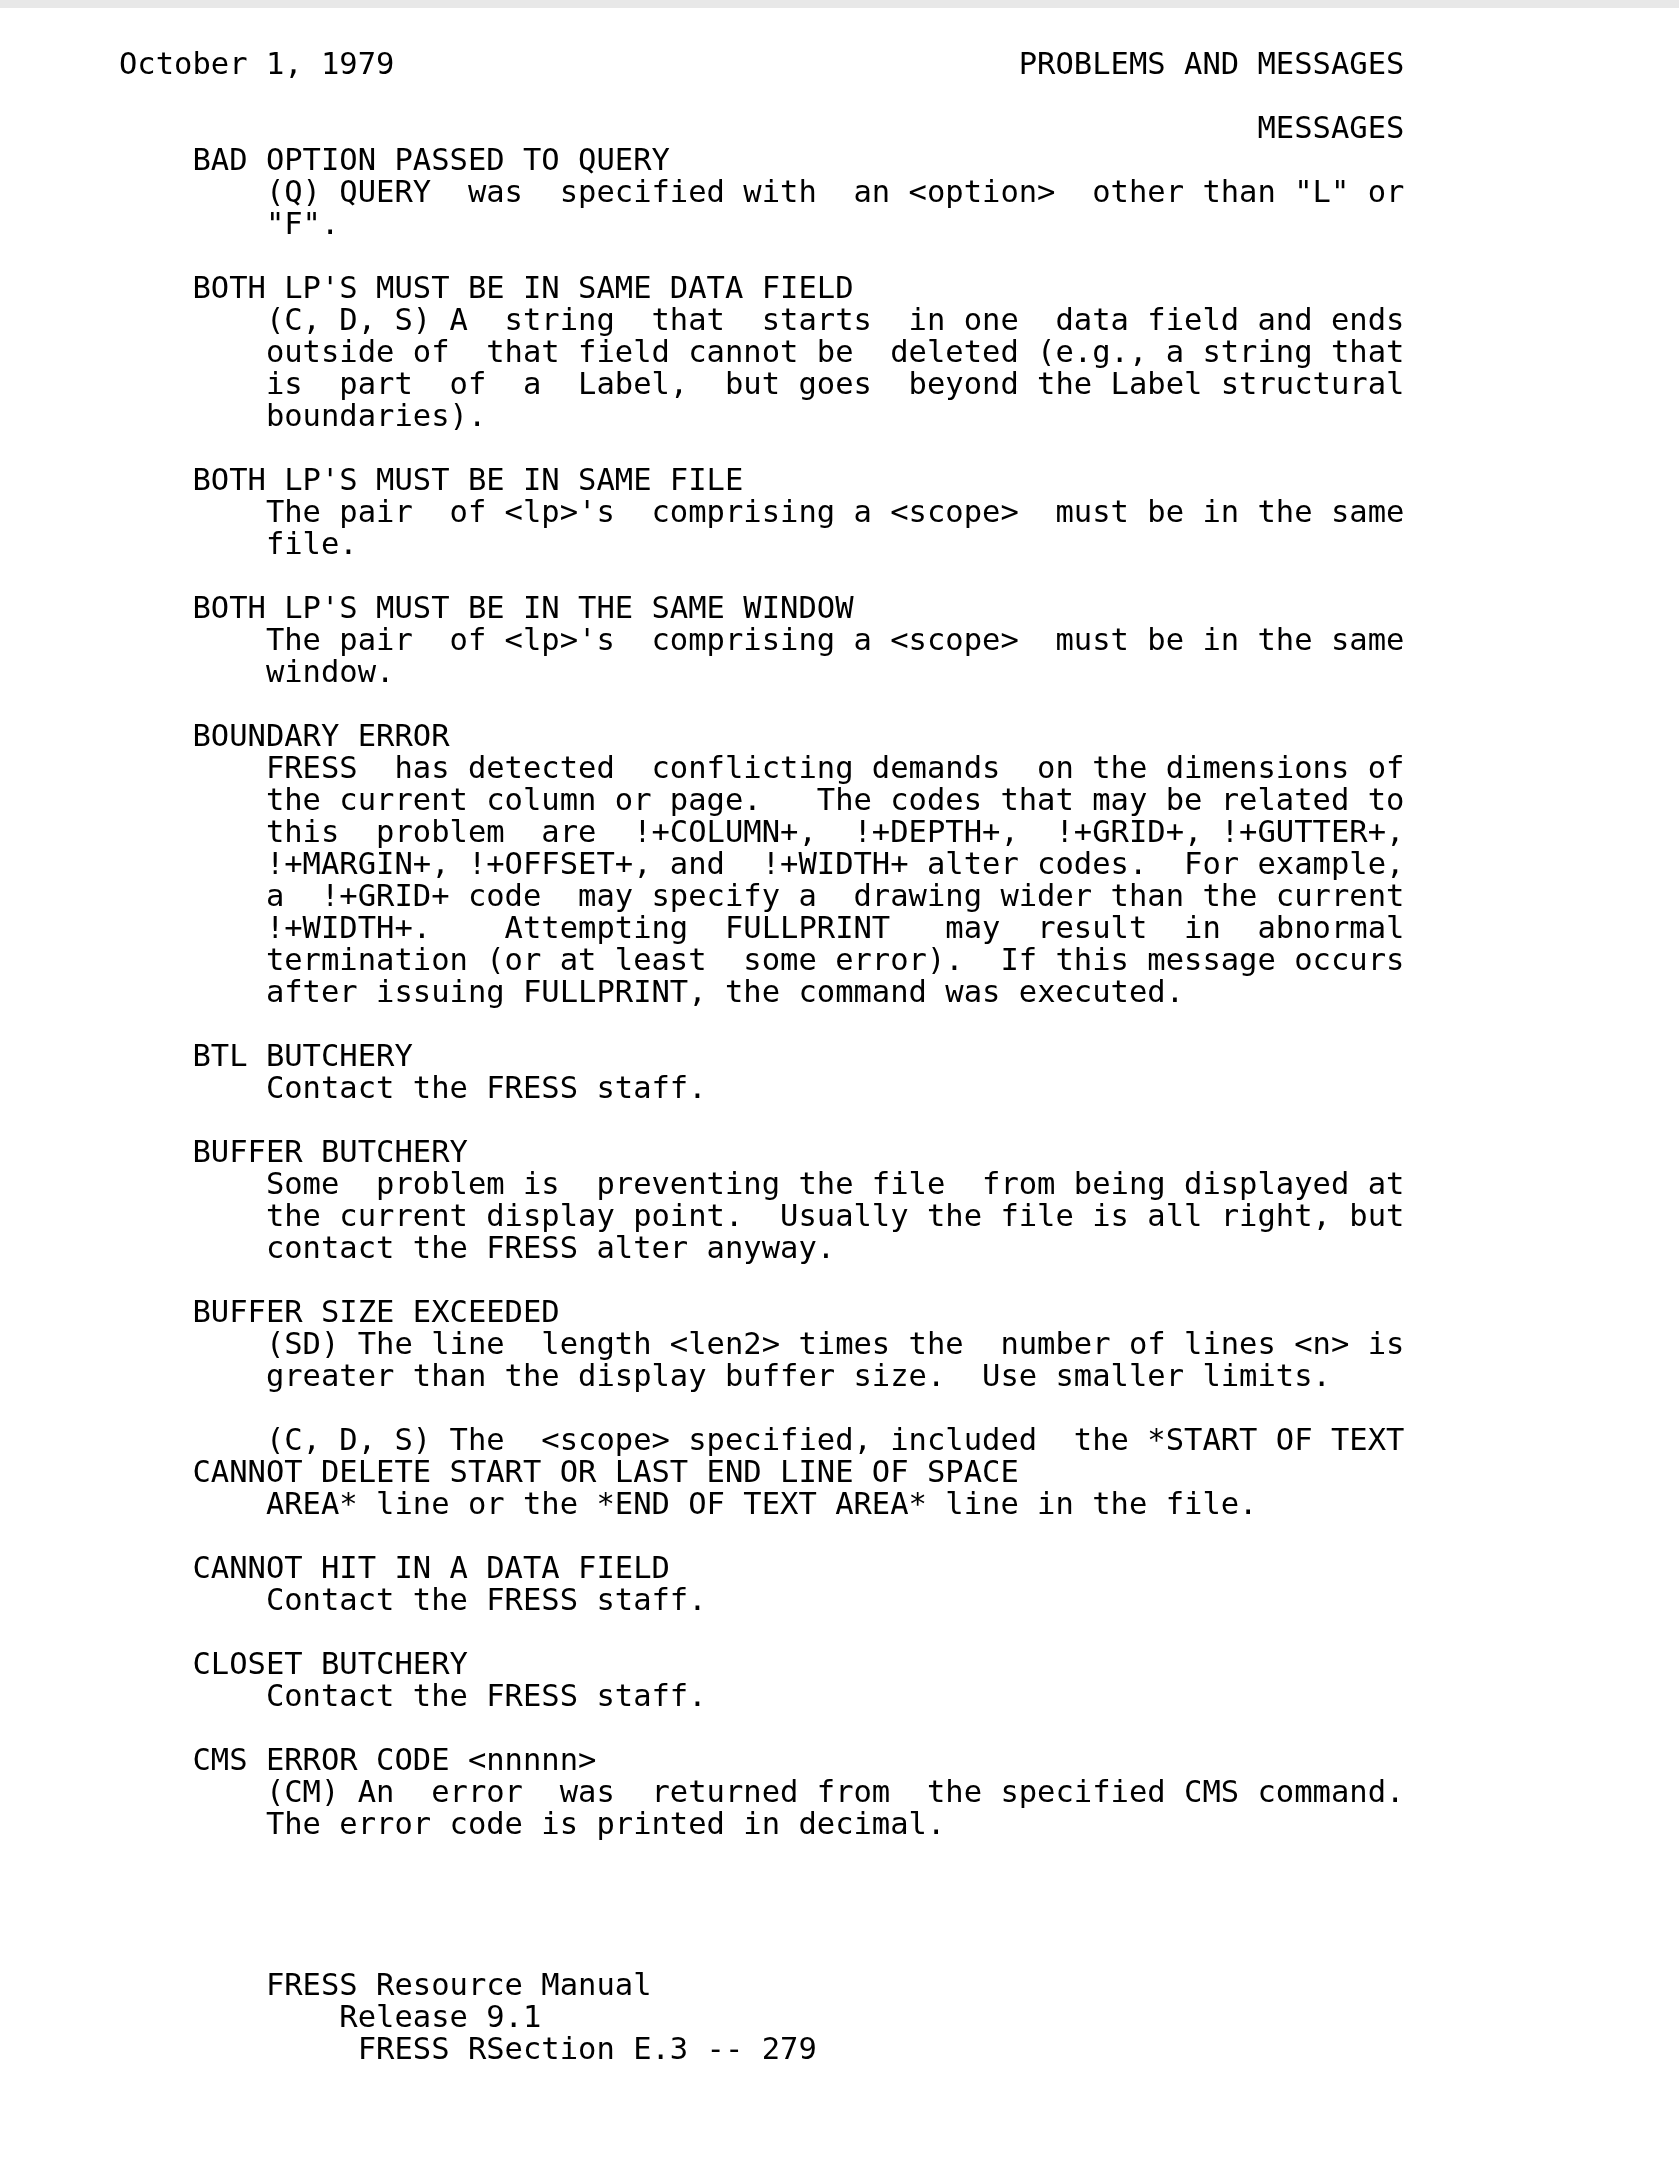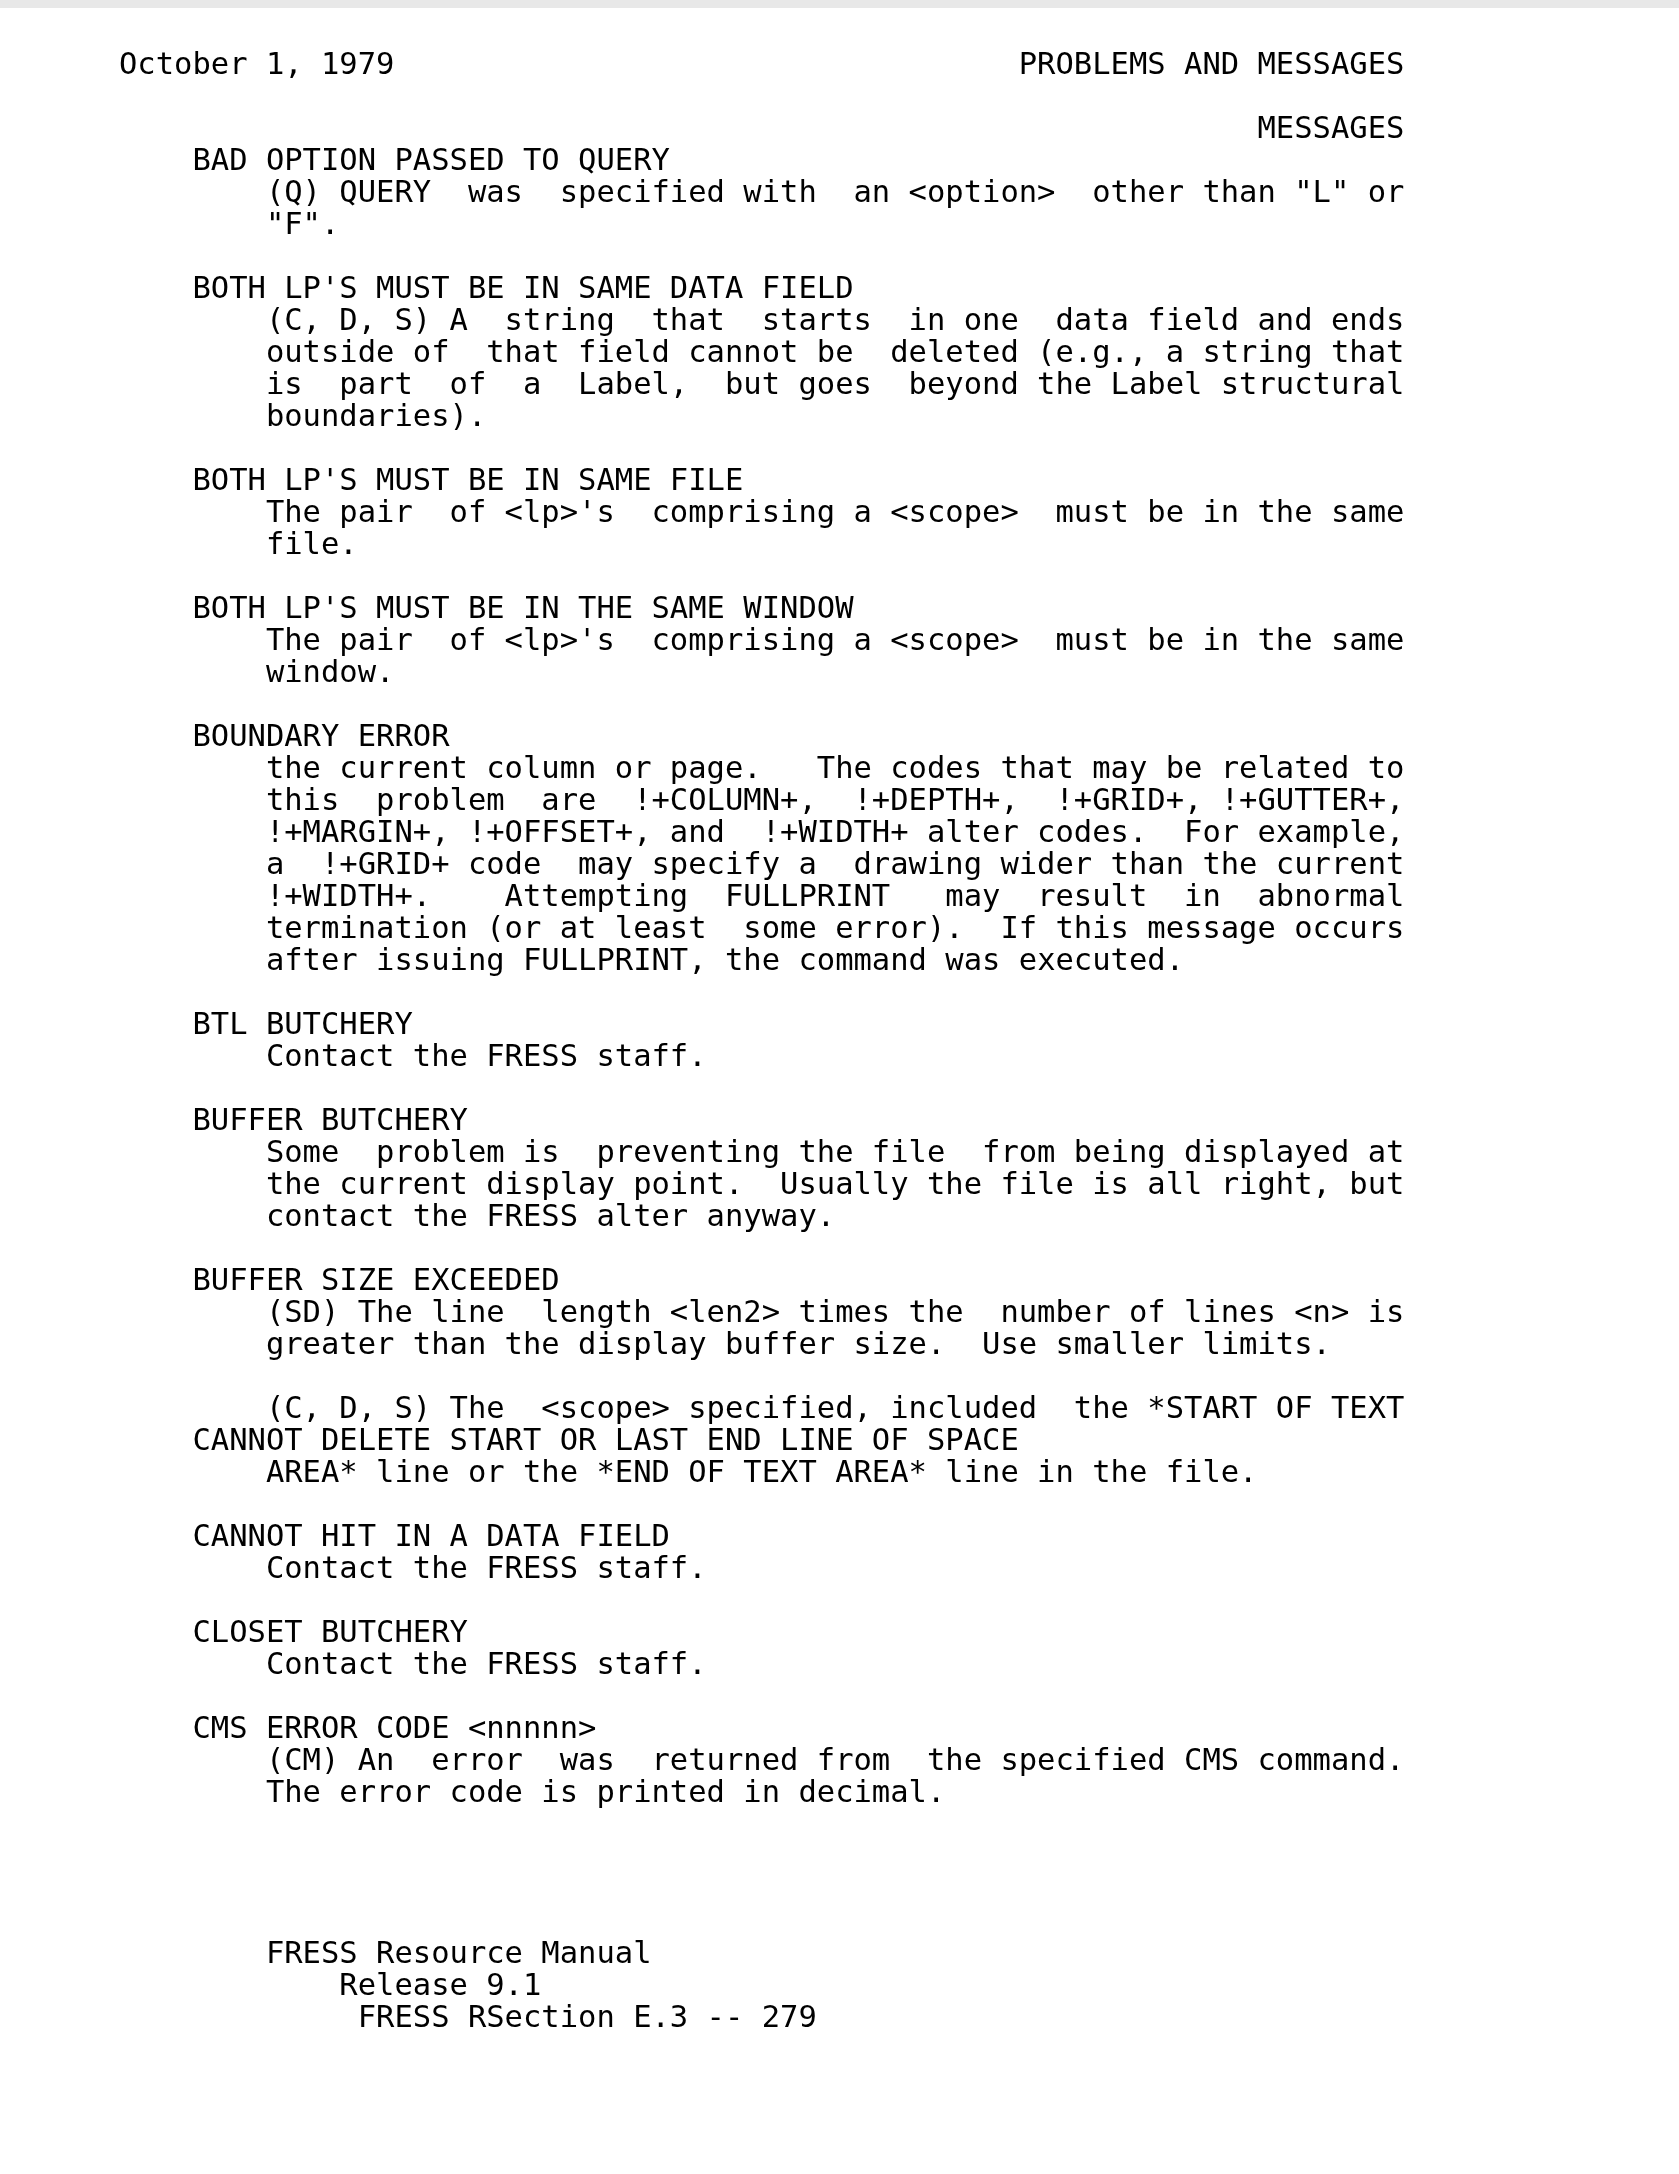--- a/index.html
+++ b/index.html
@@ -69,20 +69,21 @@
       <div class="row blank">&nbsp;</div>
       <div class="row title">BOTH LP'S MUST BE IN SAME FILE</div>
       <div class="row body">The pair  of &lt;lp&gt;'s  comprising a &lt;scope&gt;  must be in the same</div>
       <div class="row body">file.</div>
       <div class="row blank">&nbsp;</div>
       <div class="row title">BOTH LP'S MUST BE IN THE SAME WINDOW</div>
       <div class="row body">The pair  of &lt;lp&gt;'s  comprising a &lt;scope&gt;  must be in the same</div>
       <div class="row body">window.</div>
       <div class="row blank">&nbsp;</div>
       <div class="row title">BOUNDARY ERROR</div>
+      <div class="row body">FRESS  has detected  conflicting demands  on the dimensions of</div>
       <div class="row body">the current column or page.   The codes that may be related to</div>
       <div class="row body">this  problem  are  !+COLUMN+,  !+DEPTH+,  !+GRID+, !+GUTTER+,</div>
       <div class="row body">!+MARGIN+, !+OFFSET+, and  !+WIDTH+ alter codes.  For example,</div>
       <div class="row body">a  !+GRID+ code  may specify a  drawing wider than the current</div>
       <div class="row body">!+WIDTH+.    Attempting  FULLPRINT   <span class="u">may</span>  result  in  abnormal</div>
       <div class="row body">termination (or at least  some error).  If this message occurs</div>
       <div class="row body">after issuing FULLPRINT, the command <span class="u">was</span> executed.</div>
       <div class="row blank">&nbsp;</div>
       <div class="row title">BTL BUTCHERY</div>
       <div class="row body">Contact the FRESS staff.</div>

